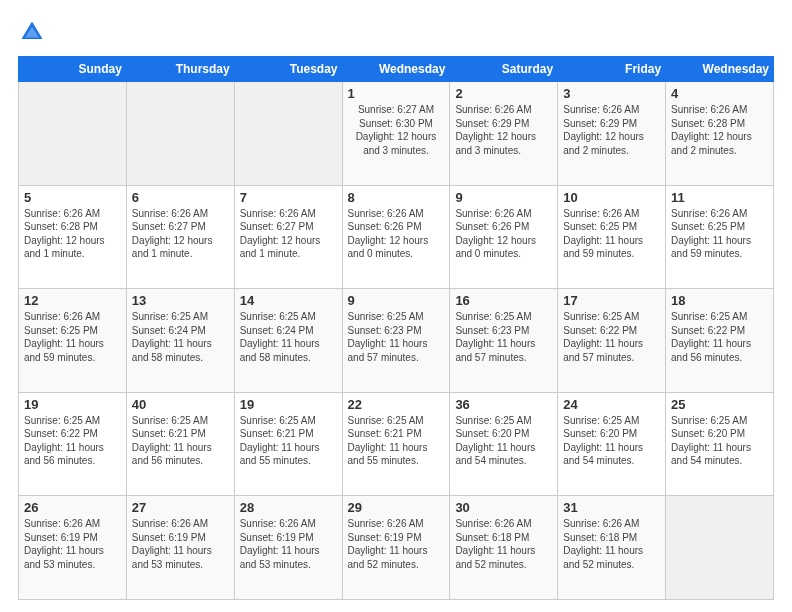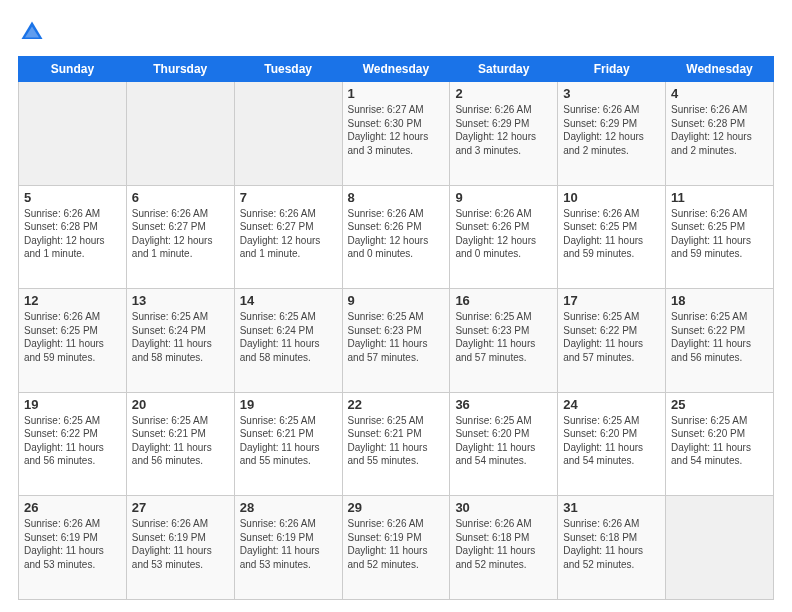--- a/index.html
+++ b/index.html
@@ -65,21 +65,21 @@
       border-collapse: collapse;
       width: 100%;
       table-layout: fixed;
     }
     .calendar thead tr th {
       background: #1a73e8;
       color: #fff;
       font-size: 12px;
       font-weight: bold;
       padding: 5px 4px;
-      text-align: center;
+      text-align: right;
       border: 1px solid #1a73e8;
     }
     .calendar tbody tr td {
       border: 1px solid #ccc;
       vertical-align: top;
       padding: 4px 5px;
       font-size: 10.5px;
       color: #333;
       background: #fff;
       height: 88px;
@@ -139,21 +139,21 @@
           <th>Wednesday</th>
         </tr>
     </thead>
     <tbody id="calendar-body">
         <tr>
           <td class="empty"></td>
           <td class="empty"></td>
           <td class="empty"></td>
           <td>
             <span class="day-num">1</span>
-            <div class="day-info" style="white-space: pre-line;">Sunrise: 6:27 AM
+            <div class="day-info" style="white-space: pre-line; text-align: center;">Sunrise: 6:27 AM
 Sunset: 6:30 PM
 Daylight: 12 hours
 and 3 minutes.</div>
           </td>
           <td>
             <span class="day-num">2</span>
             <div class="day-info" style="white-space: pre-line;">Sunrise: 6:26 AM
 Sunset: 6:29 PM
 Daylight: 12 hours
 and 3 minutes.</div>
@@ -277,21 +277,21 @@
         </tr>
         <tr>
           <td>
             <span class="day-num">19</span>
             <div class="day-info" style="white-space: pre-line;">Sunrise: 6:25 AM
 Sunset: 6:22 PM
 Daylight: 11 hours
 and 56 minutes.</div>
           </td>
           <td>
-            <span class="day-num">20</span>
+            <span class="day-num">40</span>
             <div class="day-info" style="white-space: pre-line;">Sunrise: 6:25 AM
 Sunset: 6:21 PM
 Daylight: 11 hours
 and 56 minutes.</div>
           </td>
           <td>
             <span class="day-num">19</span>
             <div class="day-info" style="white-space: pre-line;">Sunrise: 6:25 AM
 Sunset: 6:21 PM
 Daylight: 11 hours

